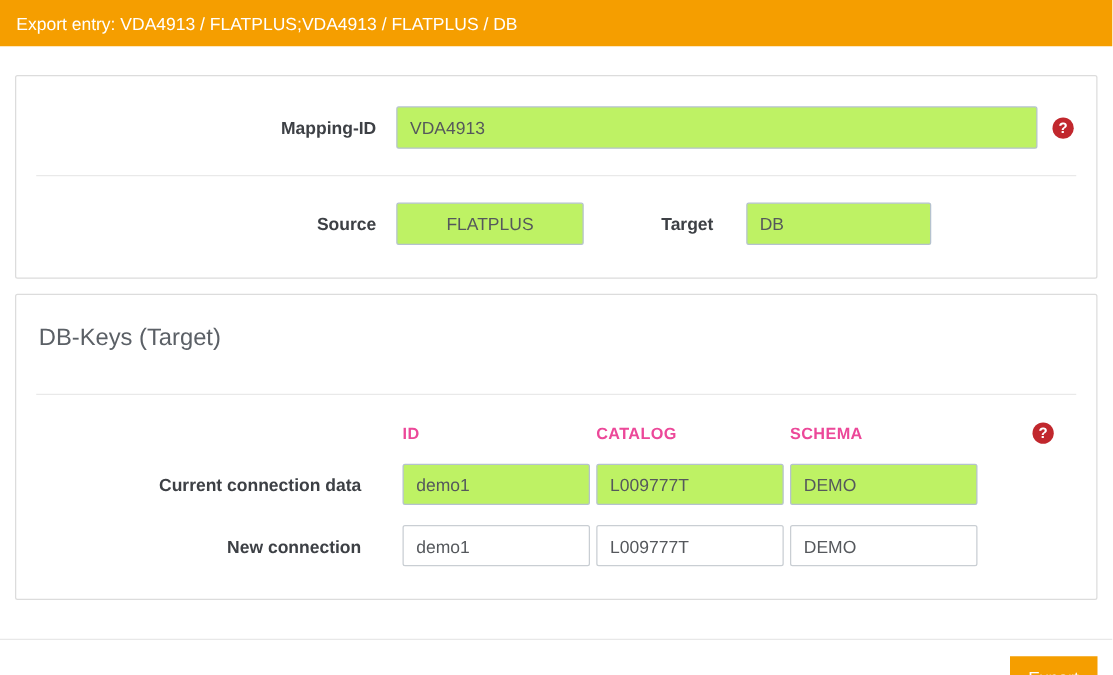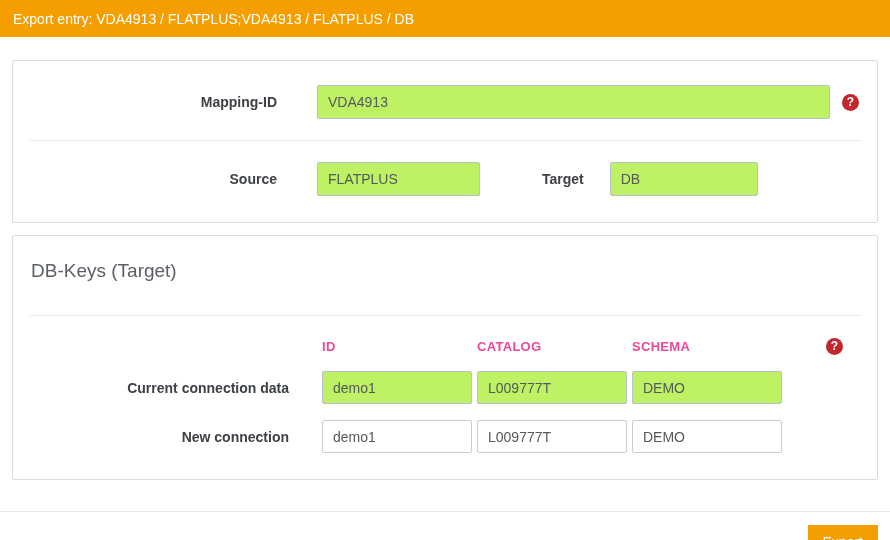--- a/index.html
+++ b/index.html
@@ -31,21 +31,21 @@
     border-radius: 2px;
     padding: 24px 16px 26px 16px;
     background: #ffffff;
   }
   .panel + .panel { margin-top: 12px; }
 
   .form-row { display: flex; align-items: center; }
 
   .lbl {
     width: 288px;
-    padding-right: 40px;
+    padding-right: 16px;
     text-align: right;
     font-weight: bold;
     font-size: 14px;
     color: #3d4045;
     flex-shrink: 0;
   }
   .lbl-inline {
     font-weight: bold;
     font-size: 14px;
     color: #3d4045;
@@ -63,21 +63,21 @@
     font-family: inherit;
     background: #ffffff;
     outline: none;
   }
   input.ctl:disabled {
     background: #bef264;
     border-color: #b5c2ce;
     color: #55585c;
   }
   .ctl-wide { flex: 1; }
-  .ctl-sm { width: 163px; }
+  .ctl-sm { width: 150px; text-align: center; }
 
   hr.sep {
     border: none;
     border-top: 1px solid #e9e9e9;
     margin: 21px 0;
   }
 
   .help {
     width: 17px;
     height: 17px;

